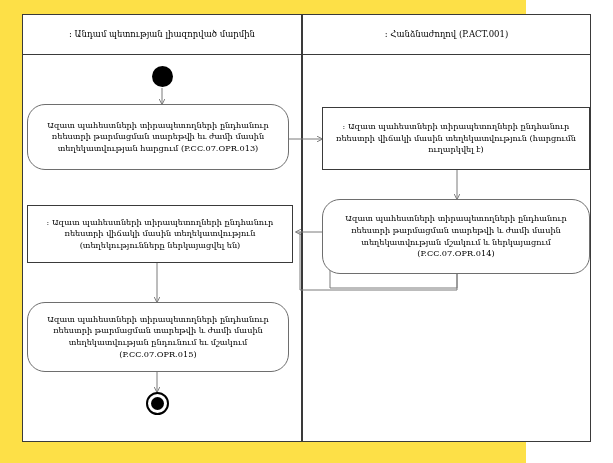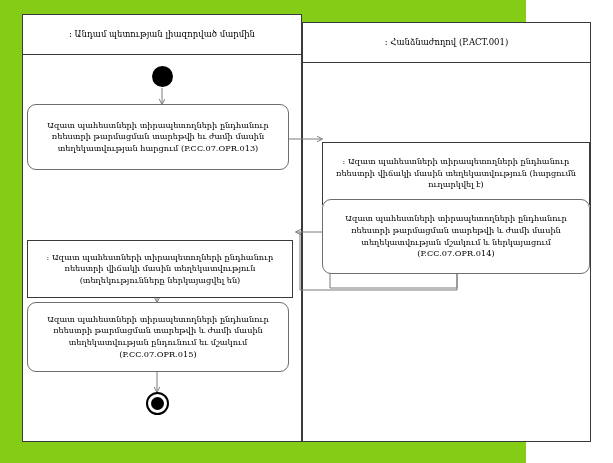--- a/index.html
+++ b/index.html
@@ -10,21 +10,21 @@
   body {
     font-family: "DejaVu Serif", "Liberation Serif", serif;
     width: 613px;
     height: 463px;
     overflow: hidden;
   }
   #canvas {
     position: relative;
     width: 526px;
     height: 463px;
-    background: #84cc16;
+    background: #fde047;
   }
   
   .lane-frame {
     position: absolute;
     box-sizing: border-box;
     border: 1px solid #3a3a3a;
     background: #ffffff;
   }
   .lane-header {
     position: absolute;
@@ -40,21 +40,21 @@
   .lane-header-text {
     font-size: 8.5px;
     line-height: 11px;
     color: #000000;
   }
   
   .act {
     position: absolute;
     box-sizing: border-box;
     border: 1px solid #6e6e6e;
-    border-radius: 9px;
+    border-radius: 18px;
     background: #ffffff;
     display: flex;
     align-items: center;
     justify-content: center;
     text-align: center;
     padding: 3px 7px;
     box-shadow: 0 0 0 0 rgba(0,0,0,0);
   }
   .act-text {
     font-size: 8.2px;
@@ -65,21 +65,20 @@
   .obj {
     position: absolute;
     box-sizing: border-box;
     border: 1px solid #3a3a3a;
     background: #ffffff;
     display: flex;
     align-items: center;
     justify-content: center;
     text-align: center;
     padding: 3px 7px;
-    margin-top: 35px;
   }
   .obj-text {
     font-size: 8.2px;
     line-height: 11.6px;
     color: #000000;
   }
   
   .start-node {
     position: absolute;
     border-radius: 50%;
@@ -119,21 +118,21 @@
   <div class="lane-frame" style="left:22px; top:54px; width:280px; height:388px;"></div>
 
   <div class="lane-frame" style="left:302px; top:54px; width:289px; height:388px;"></div>
 
   <div class="lane-header" style="left:22px; top:14px; width:280px; height:41px;">
     <div>
       <div class="lane-header-text">: Անդամ պետության լիազորված մարմին</div>
     </div>
   </div>
 
-  <div class="lane-header" style="left:302px; top:22px; width:289px; height:41px;">
+  <div class="lane-header" style="left:302px; top:14px; width:289px; height:41px;">
     <div class="lane-header-text">: Հանձնաժողով (P.ACT.001)</div>
   </div>
 
   <svg id="edges" viewBox="0 0 613 463" width="613" height="463">
     <defs>
       <marker id="arrow" viewBox="0 0 10 10" refX="9" refY="5" markerWidth="6" markerHeight="6" orient="auto-start-reverse">
         <path d="M 0 0 L 10 5 L 0 10" fill="none" stroke="#7a7a7a" stroke-width="1.6"></path>
       </marker>
     </defs>
     <g stroke="#7a7a7a" stroke-width="1" fill="none">

